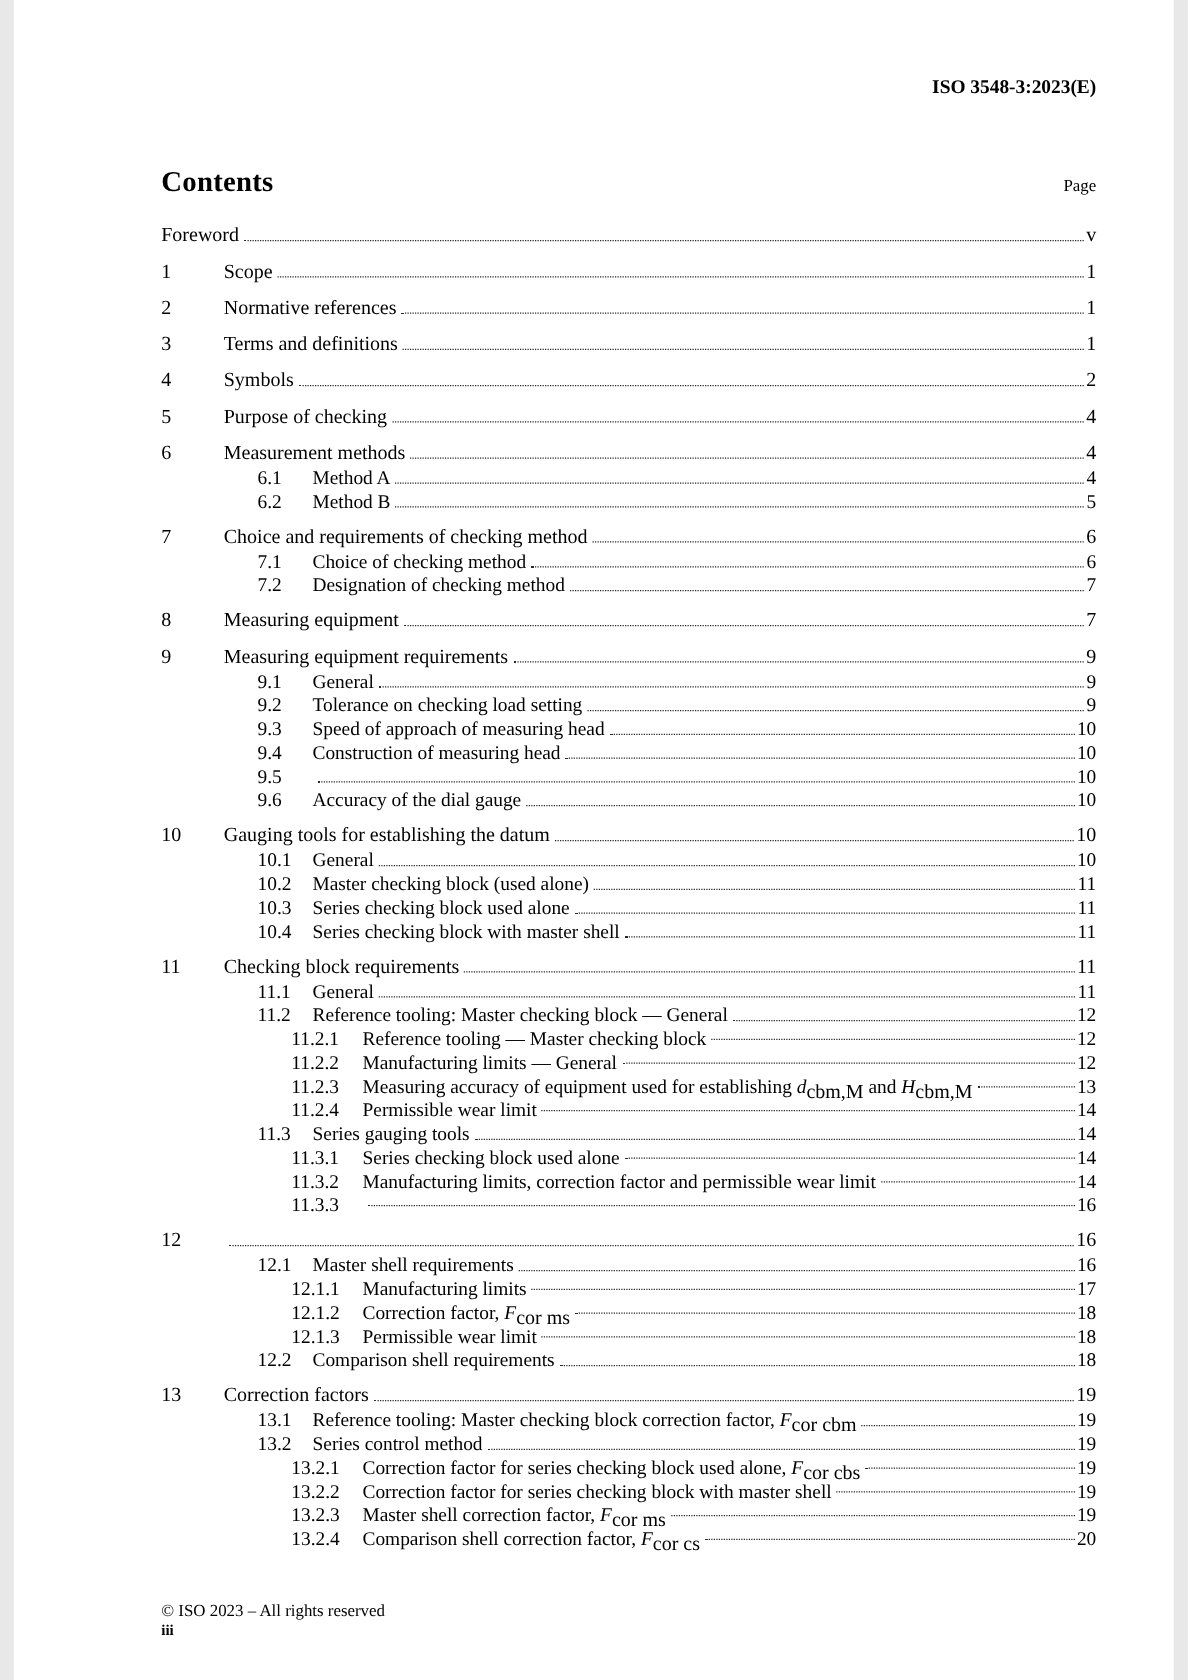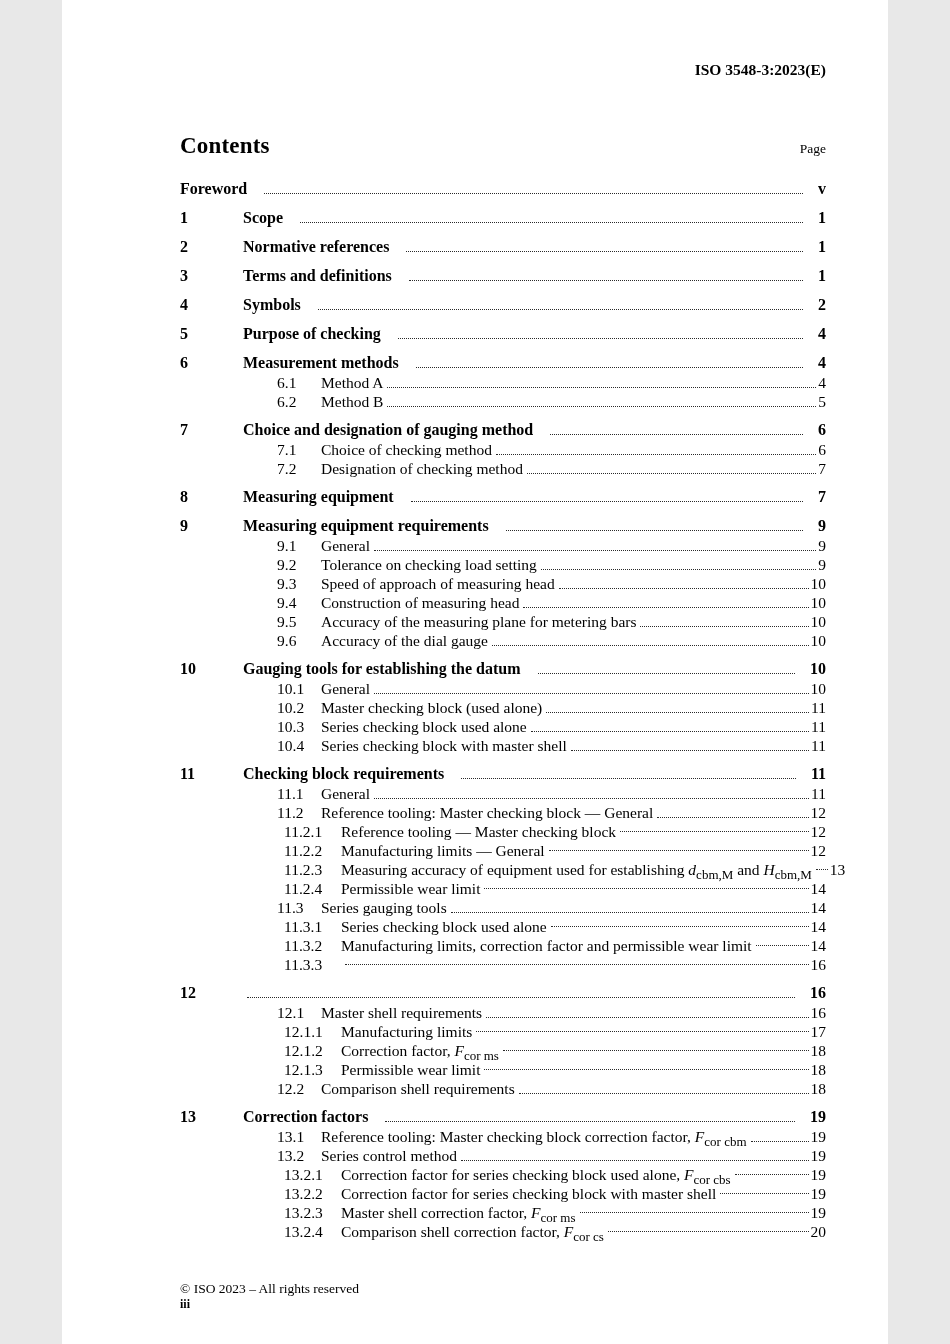--- a/index.html
+++ b/index.html
@@ -1,18 +1,18 @@
 <!DOCTYPE html>
 <html><head>
 <meta charset="utf-8">
 <style>
   html, body { margin: 0; padding: 0; background: #e8e8e8; }
   .page {
     position: relative;
-    width: 826px;
+    width: 928px;
     height: 1344px;
     margin: 0 auto;
     background: #ffffff;
     font-family: "Liberation Serif", serif;
     color: #000000;
     overflow: hidden;
   }
   .doc-code {
     position: absolute;
     top: 61px;
@@ -38,34 +38,33 @@
   }
   .page-label { font-size: 13.5px; }
   .toc { margin-top: 20px; }
   .toc-row {
     display: flex;
     align-items: baseline;
     line-height: 19px;
     font-size: 15.5px;
   }
   .toc-row.chapter {
-    font-weight: 700;
+    font-weight: 400;
     font-size: 16px;
     line-height: 20px;
     margin-top: 9px;
-    gap: 13px;
   }
   .toc-num { flex: none; }
   .level0 .toc-num { width: 50px; }
   .level1 { padding-left: 77px; }
-  .level1 .toc-num { width: 44px; margin-left: 20px; }
+  .level1 .toc-num { width: 44px; }
   .level2 { padding-left: 104px; align-items: center; }
   .level2 .toc-num { width: 57px; }
   .toc-title { white-space: nowrap; }
-  .toc-title sub { font-size: 13px; line-height: 0; }
+  .toc-title sub { font-size: 16px; line-height: 0; }
   .toc-title .var { font-style: italic; }
   .toc-dots {
     flex: 1 1 auto;
     min-width: 12px;
     height: 0;
     border-bottom: 1px dotted #2a2a2a;
     margin: 0 2px 0 4px;
   }
   .toc-page { flex: none; text-align: right; }
   .footer {
@@ -141,21 +140,21 @@
           <span class="toc-page">4</span>
         </div>
         <div class="toc-row level1">
           <span class="toc-num">6.2</span>
           <span class="toc-title">Method B</span>
           <span class="toc-dots"></span>
           <span class="toc-page">5</span>
         </div>
         <div class="toc-row level0 chapter">
           <span class="toc-num">7</span>
-          <span class="toc-title">Choice and designation of gauging method</span>
+          <span class="toc-title">Choice and requirements of checking method</span>
           <span class="toc-dots"></span>
           <span class="toc-page">6</span>
         </div>
         <div class="toc-row level1">
           <span class="toc-num">7.1</span>
           <span class="toc-title">Choice of checking method</span>
           <span class="toc-dots"></span>
           <span class="toc-page">6</span>
         </div>
         <div class="toc-row level1">
@@ -195,21 +194,20 @@
           <span class="toc-page">10</span>
         </div>
         <div class="toc-row level1">
           <span class="toc-num">9.4</span>
           <span class="toc-title">Construction of measuring head</span>
           <span class="toc-dots"></span>
           <span class="toc-page">10</span>
         </div>
         <div class="toc-row level1">
           <span class="toc-num">9.5</span>
-          <span class="toc-title">Accuracy of the measuring plane for metering bars</span>
           <span class="toc-dots"></span>
           <span class="toc-page">10</span>
         </div>
         <div class="toc-row level1">
           <span class="toc-num">9.6</span>
           <span class="toc-title">Accuracy of the dial gauge</span>
           <span class="toc-dots"></span>
           <span class="toc-page">10</span>
         </div>
         <div class="toc-row level0 chapter">

